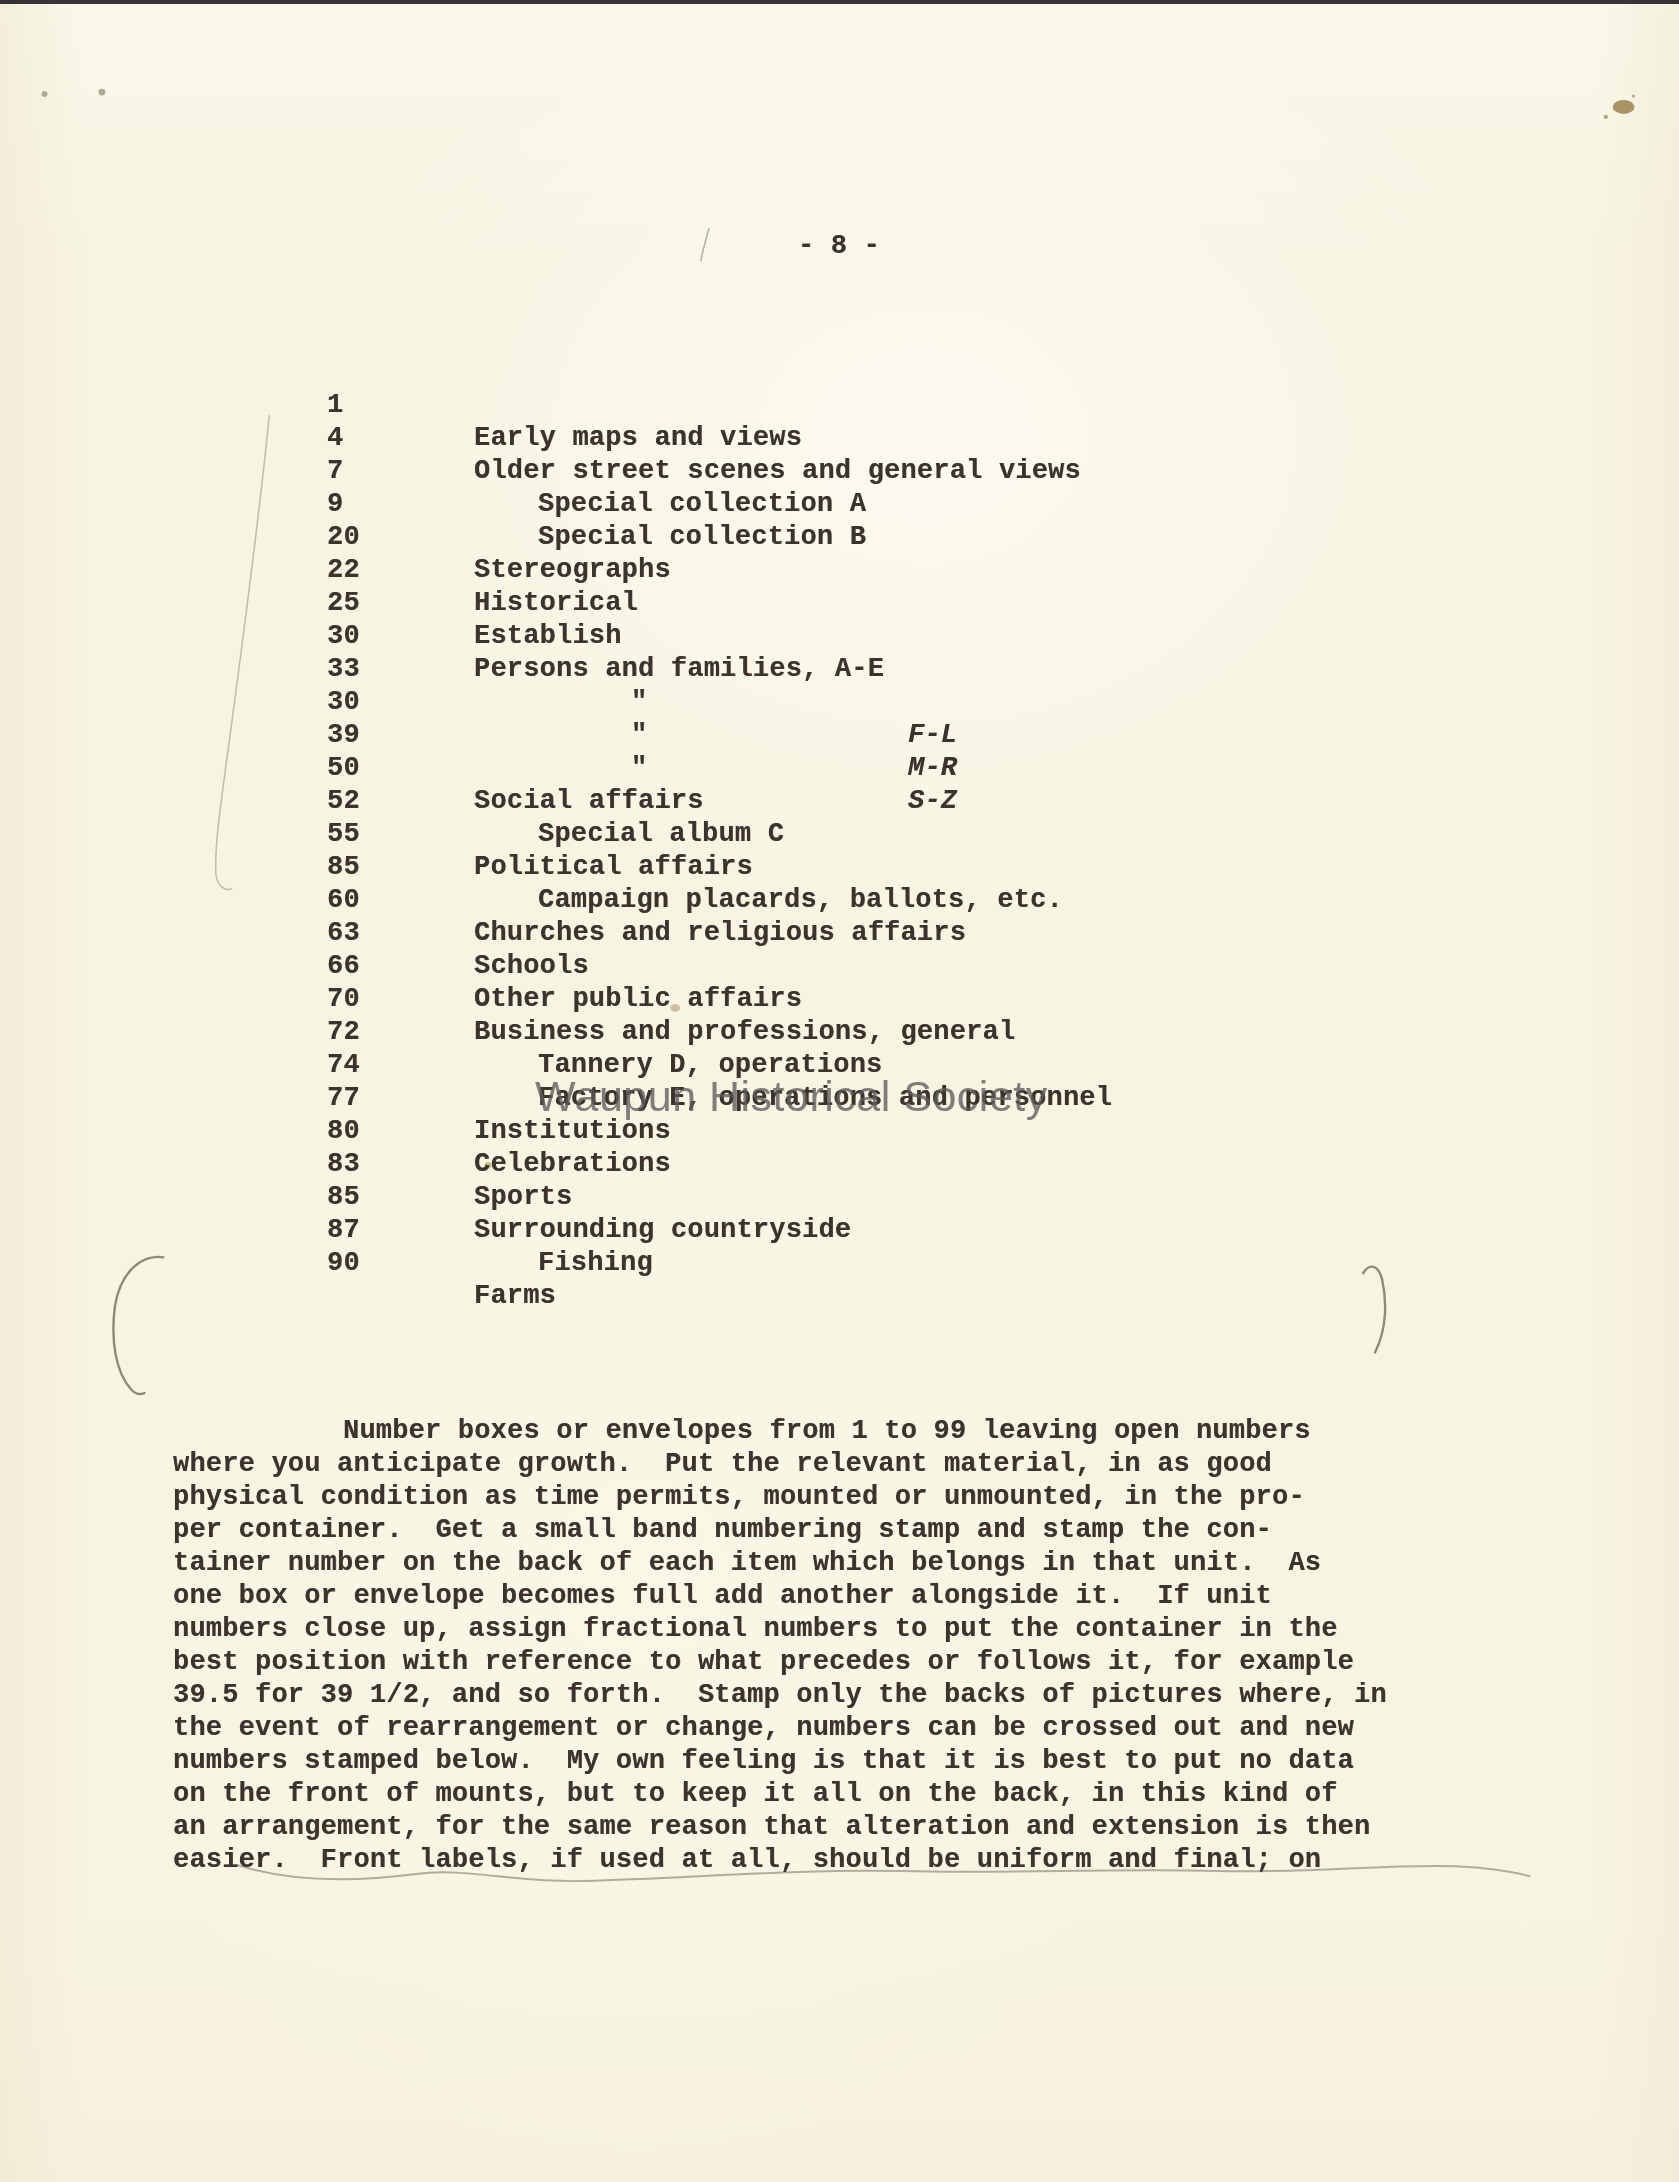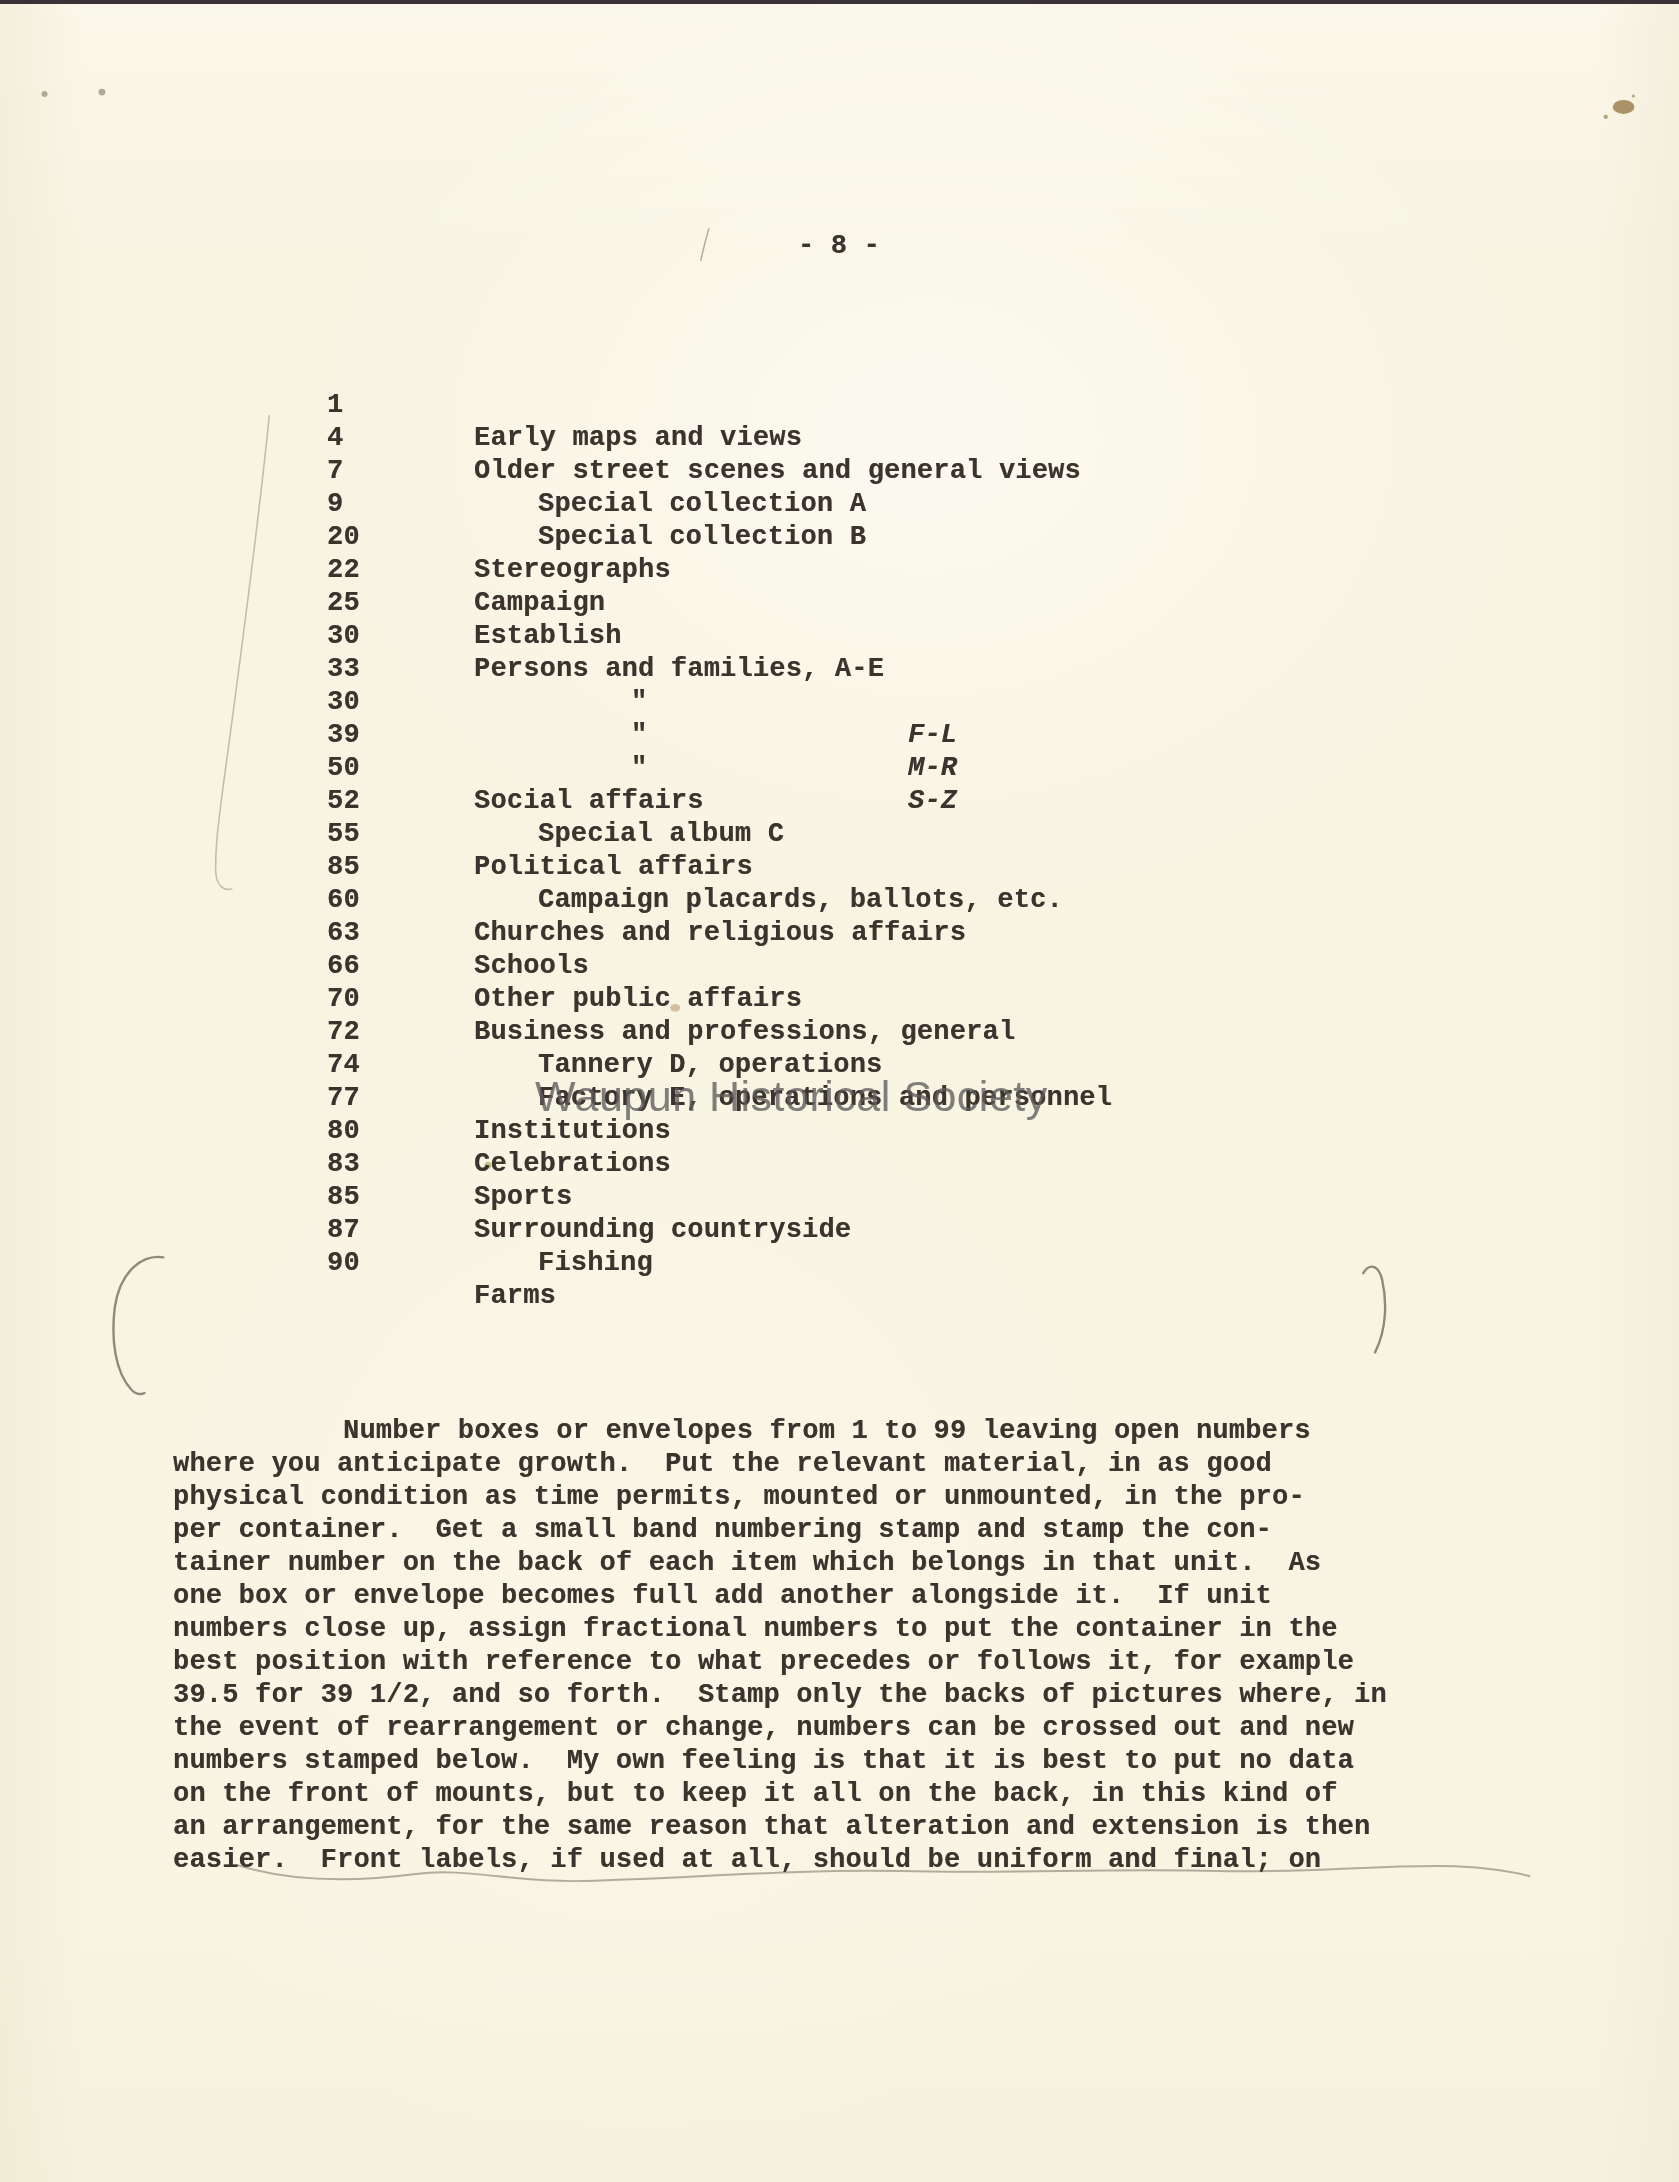--- a/index.html
+++ b/index.html
@@ -96,21 +96,21 @@
   </div><div class="outline-row">
     <span class="row-num">9</span>
     <span class="row-label lvl1">Special collection B</span>
     
   </div><div class="outline-row">
     <span class="row-num">20</span>
     <span class="row-label lvl0">Stereographs</span>
     
   </div><div class="outline-row">
     <span class="row-num">22</span>
-    <span class="row-label lvl0">Campaign</span>
+    <span class="row-label lvl0">Historical</span>
     
   </div><div class="outline-row">
     <span class="row-num">25</span>
     <span class="row-label lvl0">Establish</span>
     
   </div><div class="outline-row">
     <span class="row-num">30</span>
     <span class="row-label lvl0">Persons and families, A-E</span>
     
   </div><div class="outline-row">

